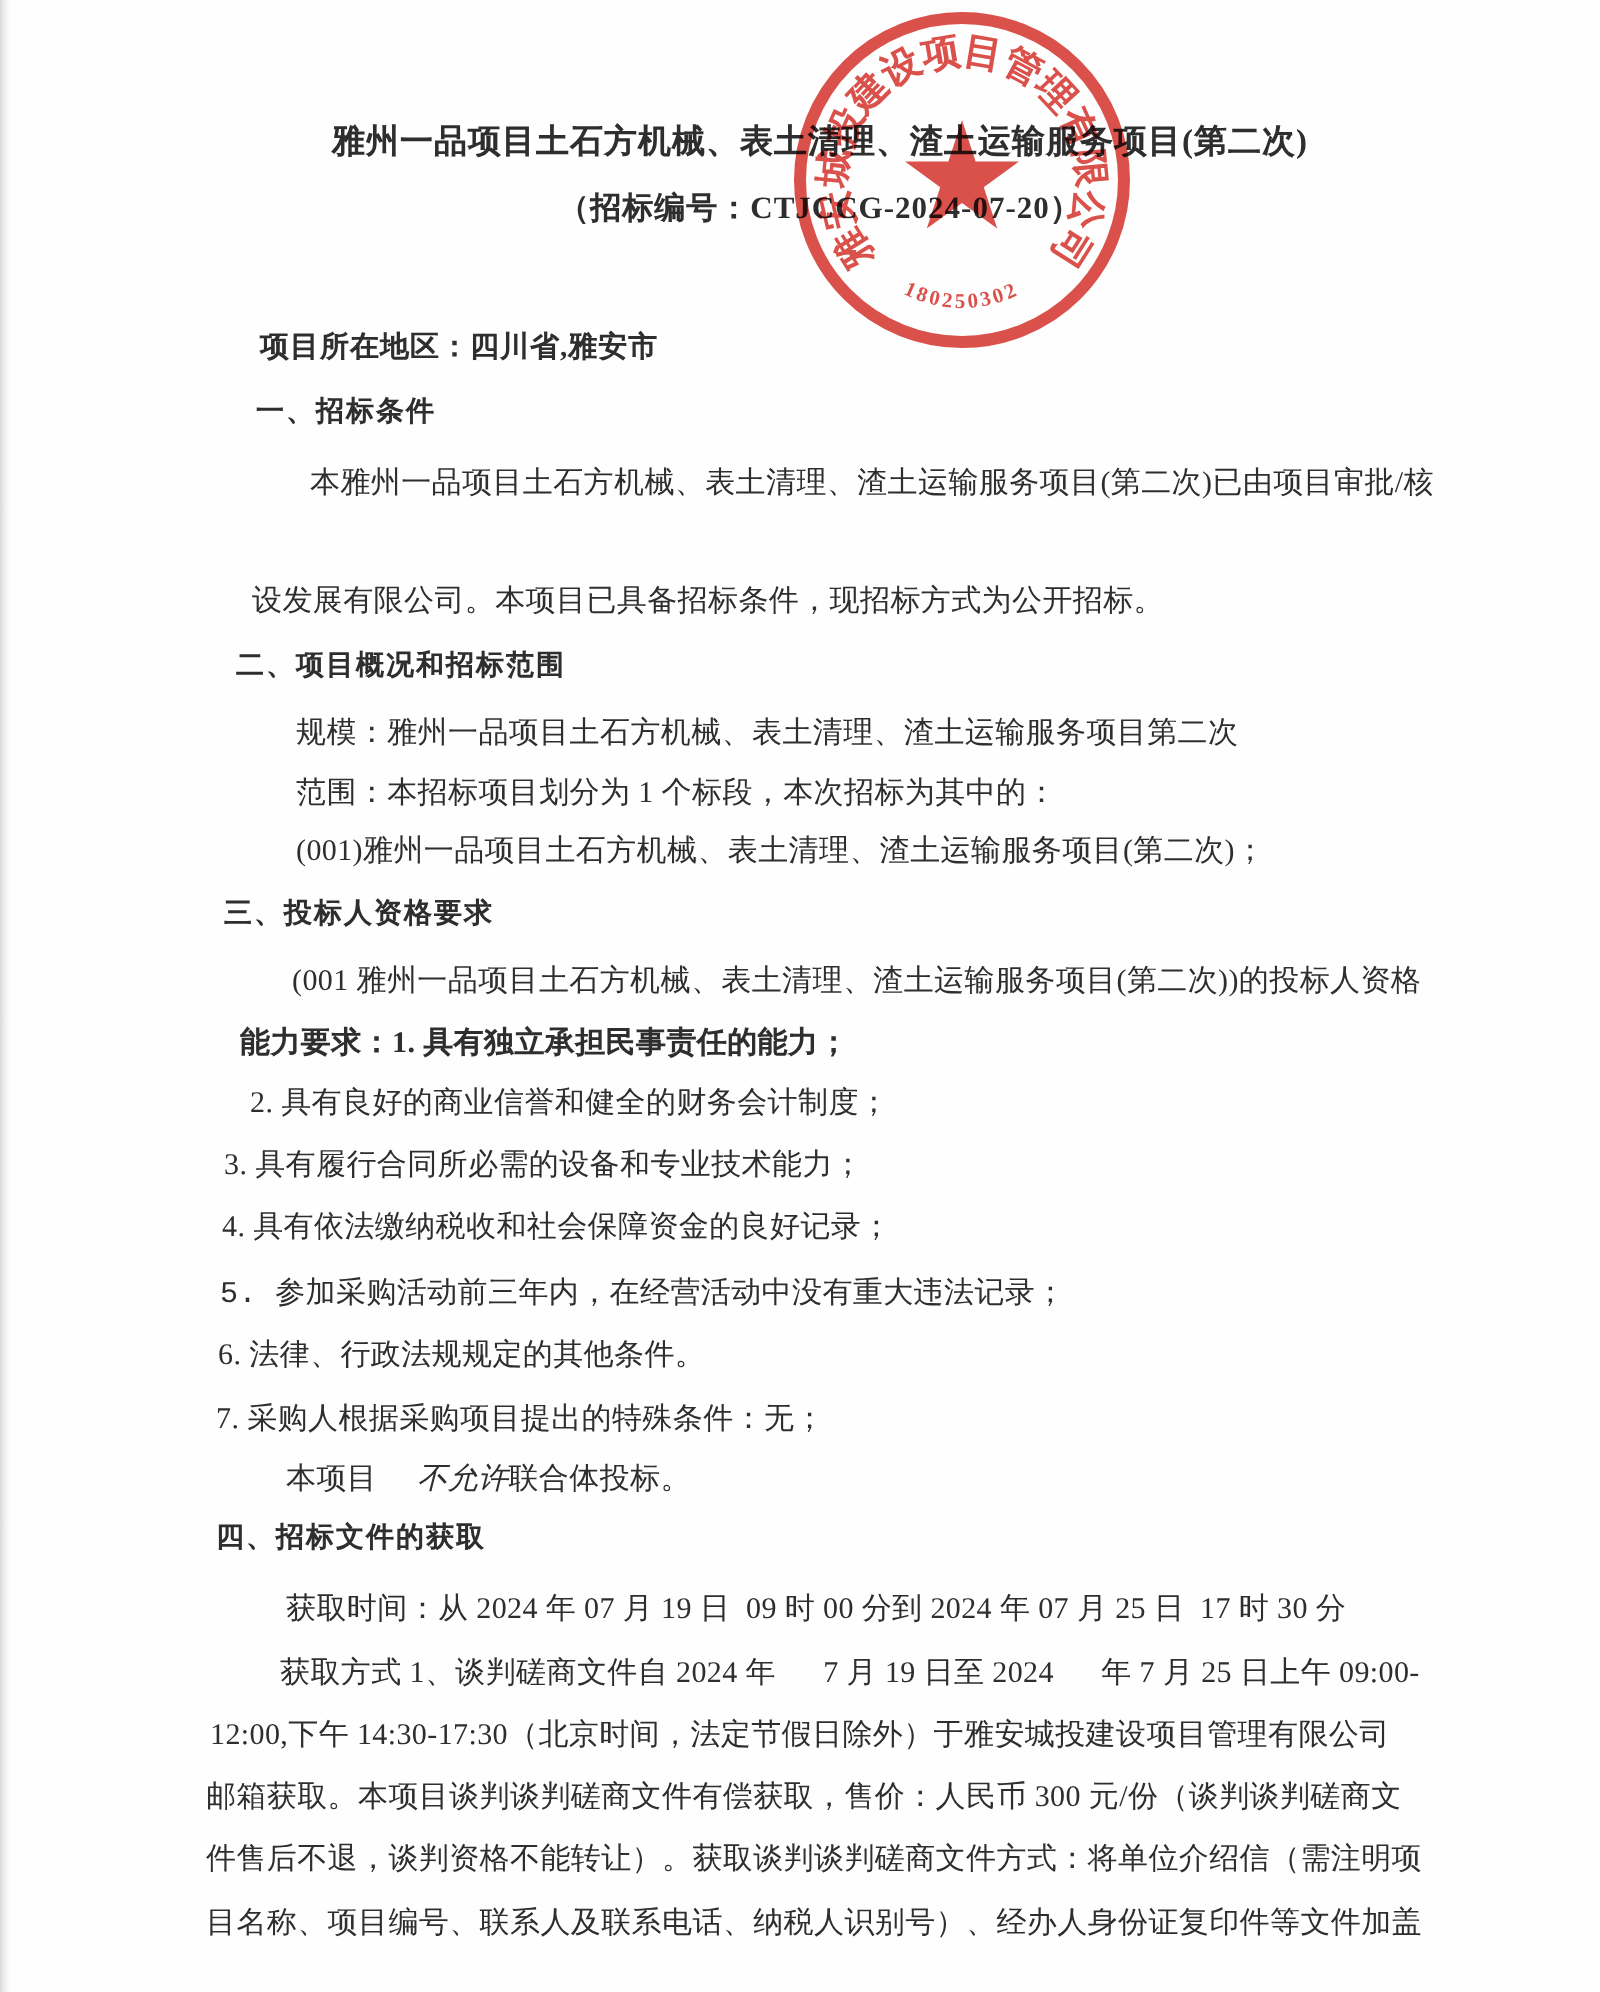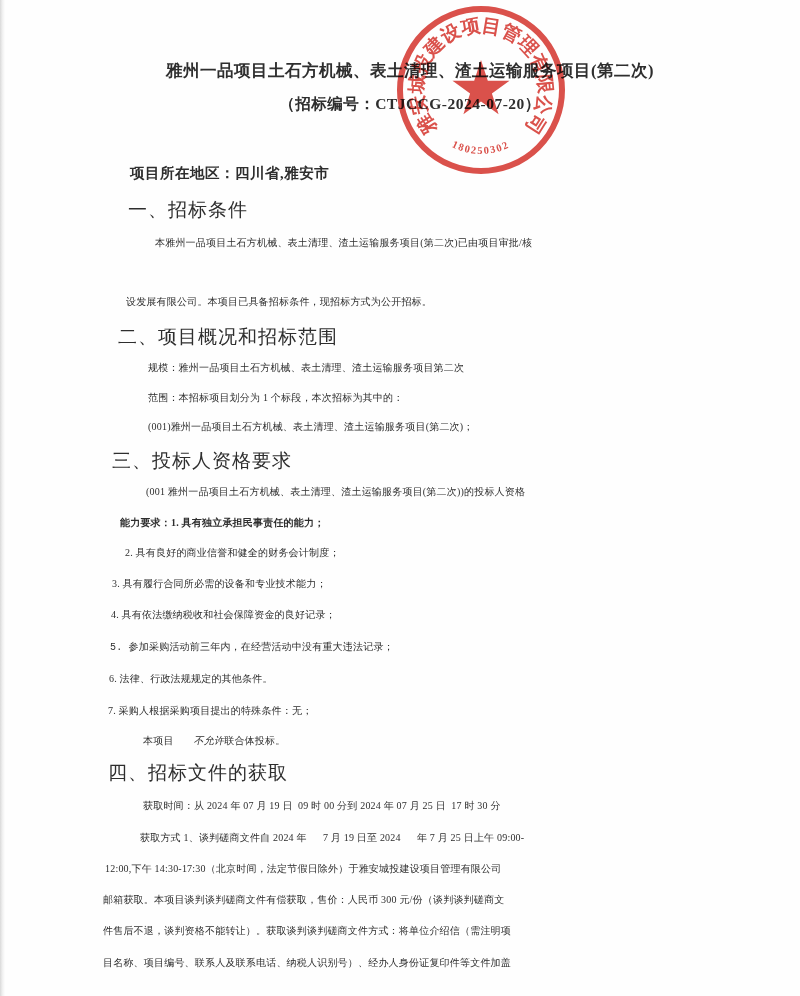--- a/index.html
+++ b/index.html
@@ -45,28 +45,28 @@
   }
   .meta {
     position: absolute;
     font-size: 14.5px;
     font-weight: bold;
     white-space: pre;
     letter-spacing: 0.5px;
   }
   .head {
     position: absolute;
-    font-size: 19px;
-    font-weight: normal;
+    font-size: 14px;
+    font-weight: bold;
     white-space: pre;
     letter-spacing: 1px;
   }
   .ln {
     position: absolute;
-    font-size: 10px;
+    font-size: 15px;
     line-height: 19px;
     white-space: pre;
     letter-spacing: 0.2px;
   }
   .it { font-style: italic; margin-left: 20px; }
   .stamp {
     position: absolute;
     left: 393px;
     top: 2px;
     mix-blend-mode: multiply;

